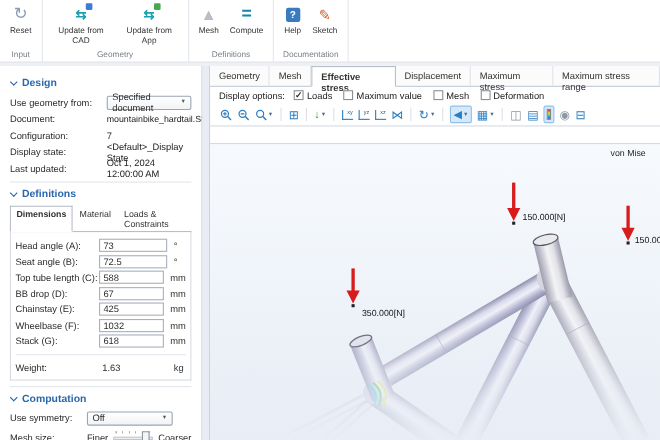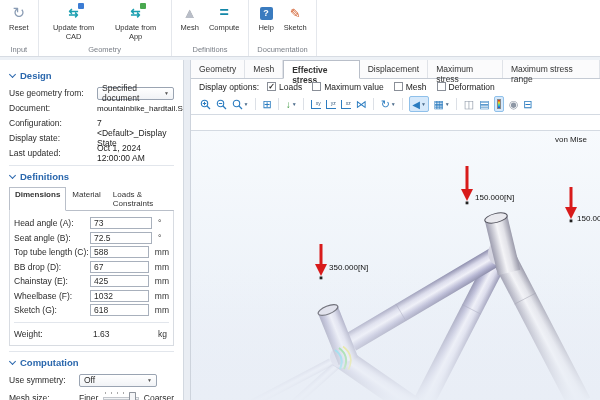--- a/index.html
+++ b/index.html
@@ -222,21 +222,21 @@
         <span class="lab">Chainstay (E):</span>
       <span class="inputbox">425</span>
       <span class="unit">mm</span>
       </div>
     <div class="dimrow">
         <span class="lab">Wheelbase (F):</span>
       <span class="inputbox">1032</span>
       <span class="unit">mm</span>
       </div>
     <div class="dimrow">
-        <span class="lab">Sketch (G):</span>
+        <span class="lab">Stack (G):</span>
       <span class="inputbox">618</span>
       <span class="unit">mm</span>
       </div>
     <div class="sep" style="margin:4px 0;"></div>
     <div class="dimrow">
         <span class="lab">Weight:</span>
       <span style="width:62px;padding:0 3px;">1.63</span>
       <span class="unit">kg</span>
       </div>
   </div>
@@ -431,15 +431,15 @@
       <g>
         <line x1="130" y1="113" x2="130" y2="134" stroke="#d81b1b" stroke-width="3"></line>
         <polygon points="124,133 136,133 130,145" fill="#d81b1b"></polygon>
         <rect x="128.6" y="145.5" width="2.8" height="2.8" fill="#222"></rect>
       </g>
     </svg>
 
     <span class="legend-title">von Mise</span>
     <span class="loadlabel" style="left:284px; top:62px;">150.000[N]</span>
     <span class="loadlabel" style="left:386px; top:83px;">150.000[N]</span>
-    <span class="loadlabel" style="left:138px; top:132px;">350.000[N]</span>
+    <span class="loadlabel" style="left:138px; top:149px;">350.000[N]</span>
   </div>
 </div>
 
 </body></html>

